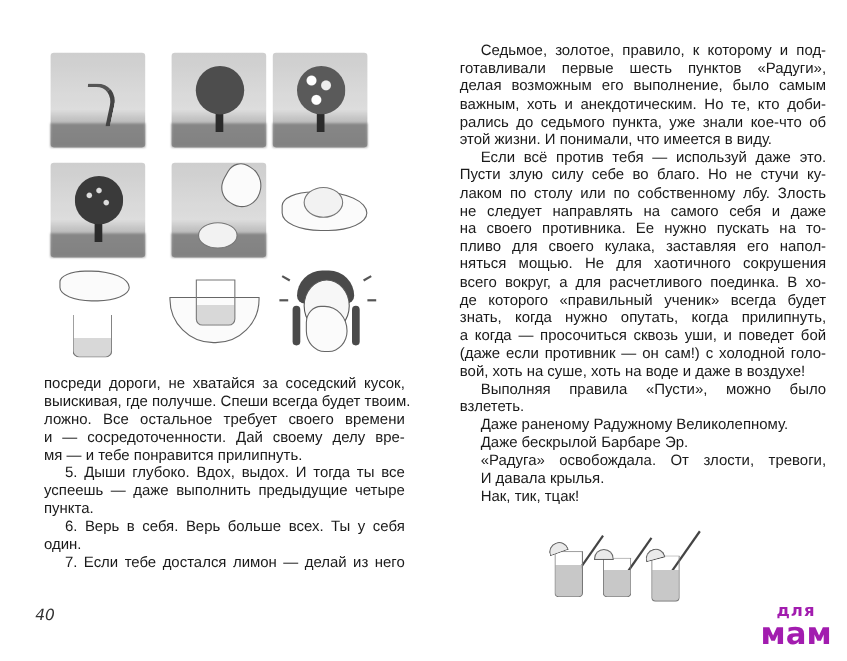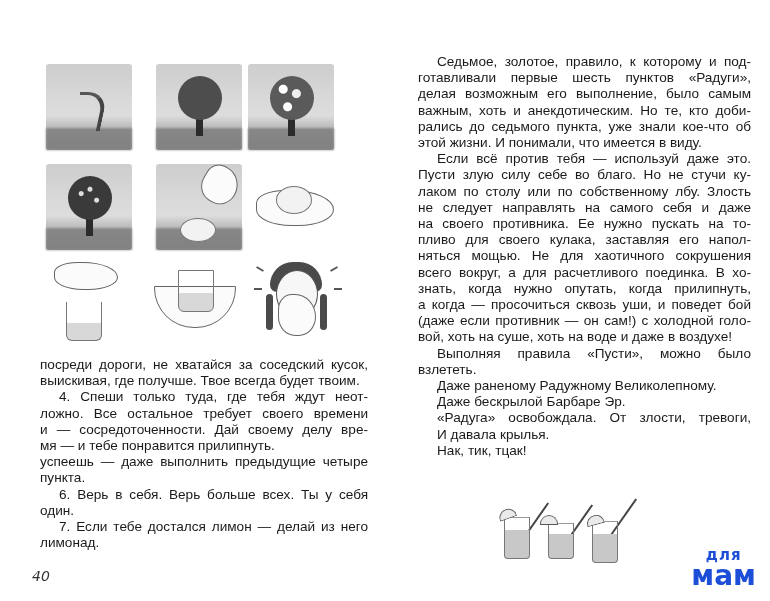--- a/index.html
+++ b/index.html
@@ -1,20 +1,20 @@
 <!DOCTYPE html>
 <html><head>
 <meta charset="utf-8">
 <style>
   html, body { margin: 0; padding: 0; }
   body {
     width: 770px; height: 601px; background: #ffffff; position: relative; overflow: hidden;
     font-family: "Liberation Sans", sans-serif; color: #1a1a1a;
   }
-  .page { position: absolute; top: 16px; height: 584px; }
+  .page { position: absolute; top: 0; height: 584px; }
   .page-left { left: 0; width: 385px; }
   .page-right { left: 385px; width: 385px; }
 
   .text-block { position: absolute; font-size: 13.6px; line-height: 16.2px; }
   .left-text { left: 40px; top: 341px; width: 328px; }
   .right-text { left: 33px; top: 38px; width: 333px; }
   .line { display: block; white-space: nowrap; text-align: justify; text-align-last: justify; }
   .line.last { text-align-last: left; }
   .line.indent { padding-left: 19px; }
 
@@ -39,21 +39,21 @@
   .girl-face { position: absolute; left: 26px; top: 16px; width: 40px; height: 46px; border-radius: 50%; border: 1.5px solid #555; background: #f7f7f7; }
   .girl-hair { position: absolute; left: 20px; top: 8px; width: 52px; height: 30px; border-radius: 26px 26px 8px 8px; background: #4a4a4a; }
   .braid { position: absolute; top: 40px; width: 7px; height: 36px; background: #4a4a4a; border-radius: 4px; }
   .burst { position: absolute; width: 8px; height: 2px; background: #555; }
 
   .drinks { position: absolute; left: 115px; top: 483px; width: 140px; height: 60px; }
   .drink { position: absolute; width: 24px; height: 40px; top: 18px; border: 1.3px solid #777; border-top-color: #999; border-radius: 0 0 4px 4px; background: linear-gradient(transparent 30%, #c8c8c8 30%); }
   .straw { position: absolute; width: 2px; height: 44px; background: #444; transform-origin: bottom; transform: rotate(35deg); }
   .slice { position: absolute; width: 16px; height: 8px; border-radius: 16px 16px 0 0; border: 1.3px solid #666; border-bottom: 1.5px solid #555; background: #eaeaea; }
 
-  .watermark { position: absolute; right: 14px; bottom: 12px; text-align: center; color: #1d4ed8; font-weight: bold; font-family: "DejaVu Sans", sans-serif; }
+  .watermark { position: absolute; right: 14px; bottom: 12px; text-align: center; color: #a21caf; font-weight: bold; font-family: "DejaVu Sans", sans-serif; }
   .wm-top { font-size: 15px; line-height: 15px; letter-spacing: 1px; }
   .wm-bottom { font-size: 28px; line-height: 26px; }
 </style>
 </head>
 <body>
 
 <div class="page page-left">
 
   <div class="illustrations">
     <div class="illus" style="left:0;top:0">
@@ -107,31 +107,30 @@
       <div class="hand" style="left:28px;top:40px;width:36px;height:40px"></div>
       <div class="burst" style="left:6px;top:14px;transform:rotate(30deg)"></div>
       <div class="burst" style="left:80px;top:14px;transform:rotate(-30deg)"></div>
       <div class="burst" style="left:4px;top:34px"></div>
       <div class="burst" style="left:84px;top:34px"></div>
     </div>
   </div>
 
   <div class="text-block left-text" id="left-text">
       <span class="line">посреди дороги, не хватайся за соседский кусок,</span>
-      <span class="line last">выискивая, где получше. Твое всегда будет твоим.</span>
-      <span class="line indent">4. Спеши только туда, где тебя ждут неот-</span>
+      <span class="line last">выискивая, где получше. Спеши всегда будет твоим.</span>
       <span class="line">ложно. Все остальное требует своего времени</span>
       <span class="line">и — сосредоточенности. Дай своему делу вре-</span>
       <span class="line last">мя — и тебе понравится прилипнуть.</span>
+      <span class="line indent">5. Дыши глубоко. Вдох, выдох. И тогда ты все</span>
       <span class="line">успеешь — даже выполнить предыдущие четыре</span>
       <span class="line last">пункта.</span>
       <span class="line indent">6. Верь в себя. Верь больше всех. Ты у себя</span>
       <span class="line last">один.</span>
       <span class="line indent">7. Если тебе достался лимон — делай из него</span>
-      <span class="line last">лимонад.</span>
     </div>
 
   <div class="page-number">40</div>
 </div>
 
 <div class="page page-right">
   <div class="text-block right-text" id="right-text">
       <span class="line indent">Седьмое, золотое, правило, к которому и под-</span>
       <span class="line">готавливали первые шесть пунктов «Радуги»,</span>
       <span class="line">делая возможным его выполнение, было самым</span>
@@ -139,20 +138,21 @@
       <span class="line">рались до седьмого пункта, уже знали кое-что об</span>
       <span class="line last">этой жизни. И понимали, что имеется в виду.</span>
       <span class="line indent">Если всё против тебя — используй даже это.</span>
       <span class="line">Пусти злую силу себе во благо. Но не стучи ку-</span>
       <span class="line">лаком по столу или по собственному лбу. Злость</span>
       <span class="line">не следует направлять на самого себя и даже</span>
       <span class="line">на своего противника. Ее нужно пускать на то-</span>
       <span class="line">пливо для своего кулака, заставляя его напол-</span>
       <span class="line">няться мощью. Не для хаотичного сокрушения</span>
       <span class="line">всего вокруг, а для расчетливого поединка. В хо-</span>
+      <span class="line">де которого «правильный ученик» всегда будет</span>
       <span class="line">знать, когда нужно опутать, когда прилипнуть,</span>
       <span class="line">а когда — просочиться сквозь уши, и поведет бой</span>
       <span class="line">(даже если противник — он сам!) с холодной голо-</span>
       <span class="line last">вой, хоть на суше, хоть на воде и даже в воздухе!</span>
       <span class="line indent">Выполняя правила «Пусти», можно было</span>
       <span class="line last">взлететь.</span>
       <span class="line indent last">Даже раненому Радужному Великолепному.</span>
       <span class="line indent last">Даже бескрылой Барбаре Эр.</span>
       <span class="line indent">«Радуга» освобождала. От злости, тревоги,</span>
       <span class="line indent last">И давала крылья.</span>

